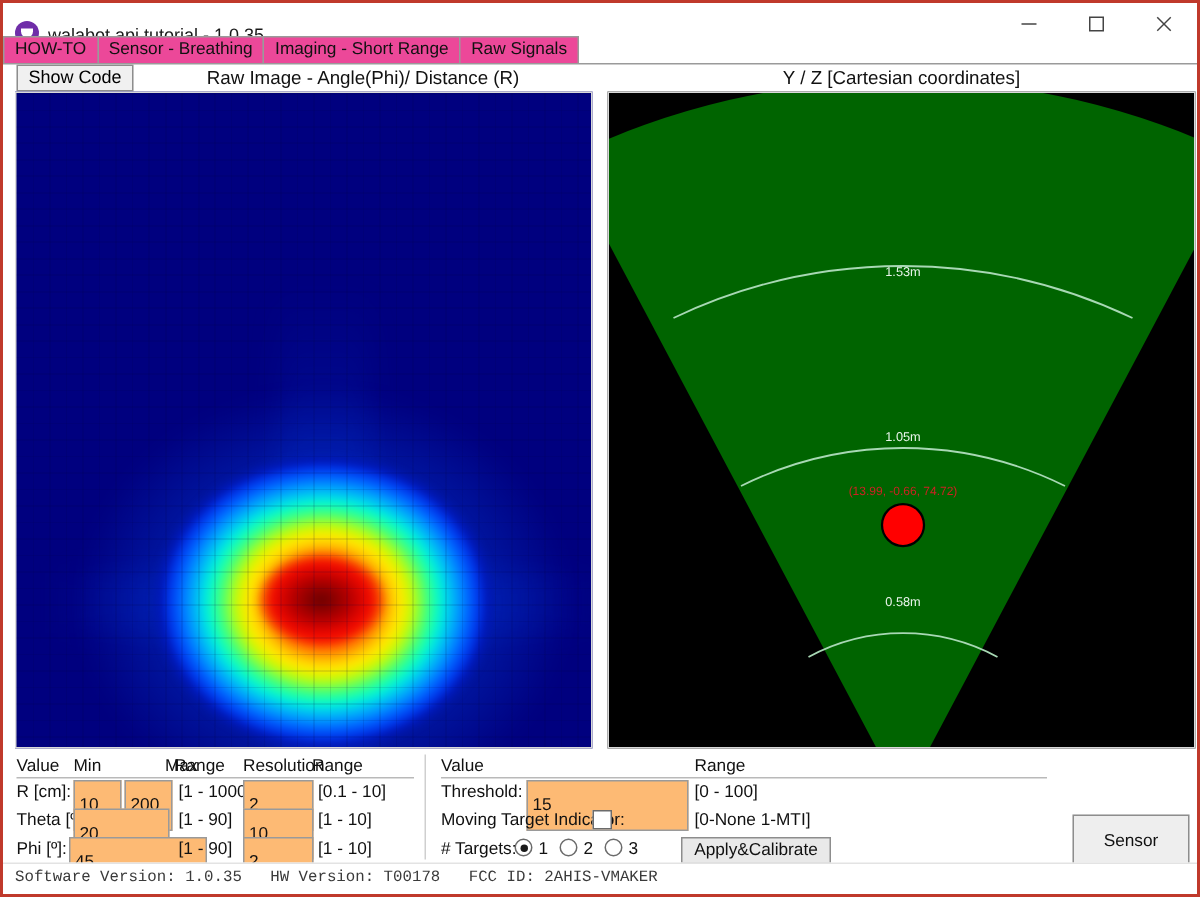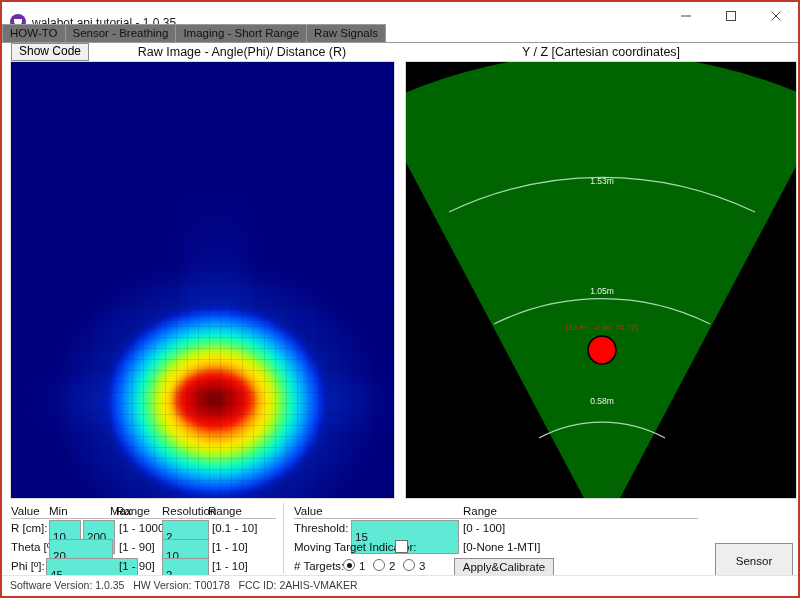--- a/index.html
+++ b/index.html
@@ -64,21 +64,21 @@
     display: flex; align-items: flex-end;
     box-sizing: border-box;
     background: #ffffff;
   }
   .tab {
     font-size: 11.5px;
     color: #111;
     padding: 2px 7px 3px 7px;
     border: 1px solid #9a9a9a;
     border-bottom: none;
-    background: #737373;
+    background: #ec4899;
     margin-right: -1px;
     white-space: nowrap;
     line-height: 13px;
     height: 18px;
     box-sizing: border-box;
   }
   .tab.active {
     background: #ffffff;
     position: relative;
     z-index: 2;
@@ -219,21 +219,21 @@
     white-space: nowrap;
   }
   .hdr-rule {
     position: absolute;
     height: 1px; background: #b9b9b9;
   }
   .tbox {
     position: absolute;
     box-sizing: border-box;
     border: 1px solid #9a9a9a;
-    background: #5eead4;
+    background: #fdba74;
     font-size: 11.5px;
     color: #111;
     padding: 16px 3px;
     line-height: 15px;
     height: 17px;
     font-family: "Liberation Sans", sans-serif;
   }
   .checkbox {
     position: absolute;
     width: 13px; height: 13px;
@@ -285,21 +285,21 @@
 
   
   .statusbar {
     position: absolute; left: 0; bottom: 0;
     width: 796px; height: 20px;
     background: #ffffff;
     border-top: 1px solid #e3e3e3;
   }
   .status-text {
     position: absolute; left: 8px; top: 3px;
-    font-family: Liberation Sans, sans-serif;
+    font-family: Liberation Mono, monospace;
     font-size: 10.5px;
     color: #3a3a3a;
     white-space: pre;
   }
 </style>
 </head>
 <body>
 
 <div id="app">
 

